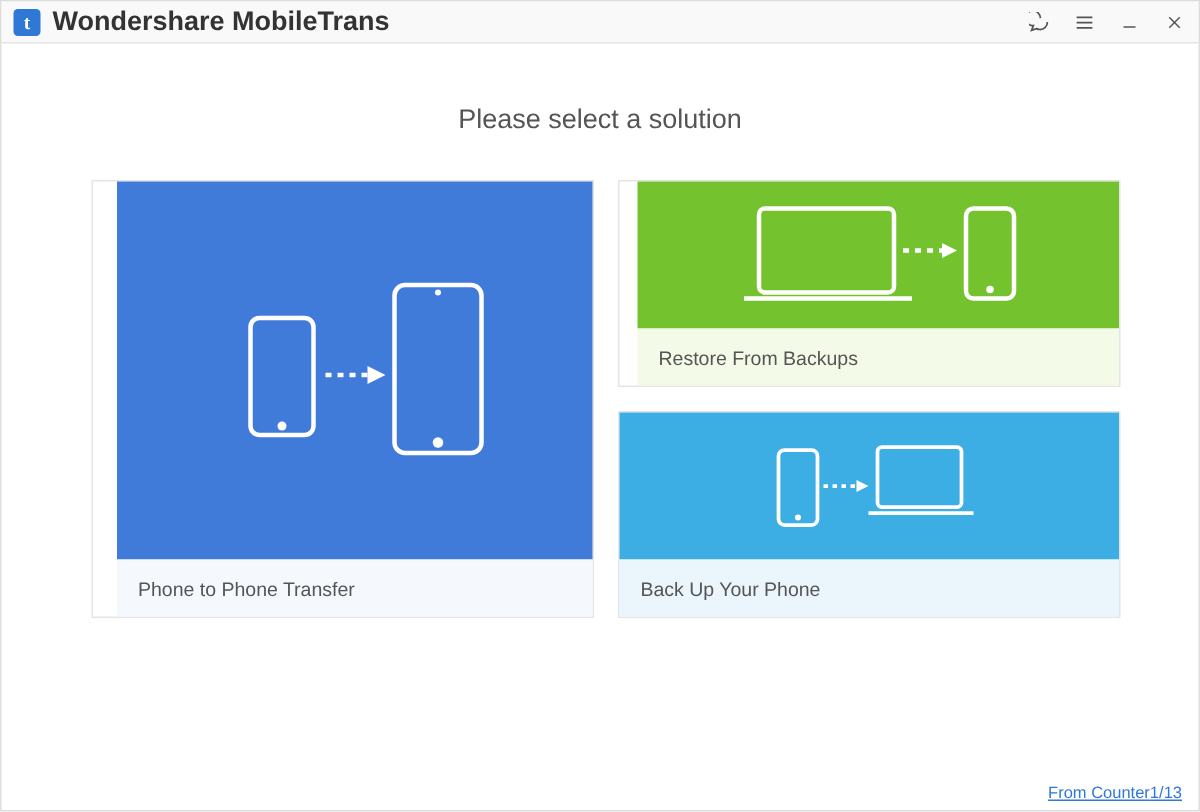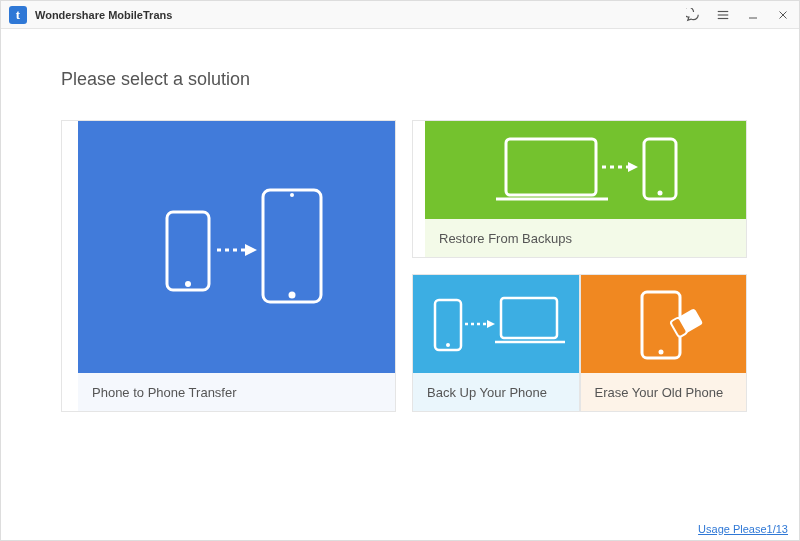--- a/index.html
+++ b/index.html
@@ -20,25 +20,25 @@
     border-bottom: 1px solid #e5e5e5;
   }
   .logo {
     width: 18px; height: 18px;
     background: #2F78D6;
     border-radius: 3px;
     display: flex; align-items: center; justify-content: center;
     margin-right: 8px;
   }
   .logo span { color: #fff; font-weight: bold; font-size: 13px; font-family: Georgia, serif;}
-  .title { font-size: 11px; color: #333; font-weight: 600;}
+  .title { font-size: 18px; color: #333; font-weight: 600;}
   .title .bold { font-weight: 700; }
   .win-controls { margin-left: auto; display: flex; gap: 14px; align-items:center;}
   .win-btn { width:16px; height:16px; display:flex; align-items:center; justify-content:center; color:#555; cursor:pointer; font-size:13px;}
-  .content { padding: 40px 60px 10px 60px; }
+  .content { padding: 40px 60px 10px 60px; text-align: center; }
   .heading { font-size: 18px; color: #555; margin-bottom: 30px; }
   .grid {
     display: grid;
     grid-template-columns: 335px 335px;
     grid-template-rows: 138px 138px;
     gap: 16px 16px;
     grid-template-areas:
       "main restore"
       "main bottom";
   }
@@ -171,35 +171,20 @@
             <line x1="44" y1="40" x2="66" y2="40" stroke="#fff" stroke-width="2.5" stroke-dasharray="3 3"></line>
             <polygon points="66,36 74,40 66,44" fill="#fff"></polygon>
 
             <rect x="80" y="14" width="56" height="40" rx="3" fill="none" stroke="#fff" stroke-width="2.5"></rect>
             <line x1="74" y1="58" x2="144" y2="58" stroke="#fff" stroke-width="2.5"></line>
           </svg>
         </div>
         <div class="card-label">Back Up Your Phone</div>
       </div>
 
-      <div class="card card-erase">
-        <div class="card-img">
-          <svg width="110" height="85" viewBox="0 0 110 85">
-
-            <rect x="34" y="10" width="38" height="66" rx="5" fill="none" stroke="#fff" stroke-width="3"></rect>
-            <circle cx="53" cy="70" r="2.5" fill="#fff"></circle>
-
-            <g transform="translate(62,40) rotate(-30)">
-              <rect x="0" y="0" width="28" height="18" rx="3" fill="#fff"></rect>
-              <rect x="0" y="0" width="10" height="18" rx="3" fill="#F08821" stroke="#fff" stroke-width="2"></rect>
-            </g>
-          </svg>
-        </div>
-        <div class="card-label">Erase Your Old Phone</div>
-      </div>
     </div>
 
   </div>
 </div>
 
 <div class="footer">
-  <a><span>Usage Please</span><span>1/13</span></a>
+  <a><span>From Counter</span><span>1/13</span></a>
 </div>
 
 </body></html>

